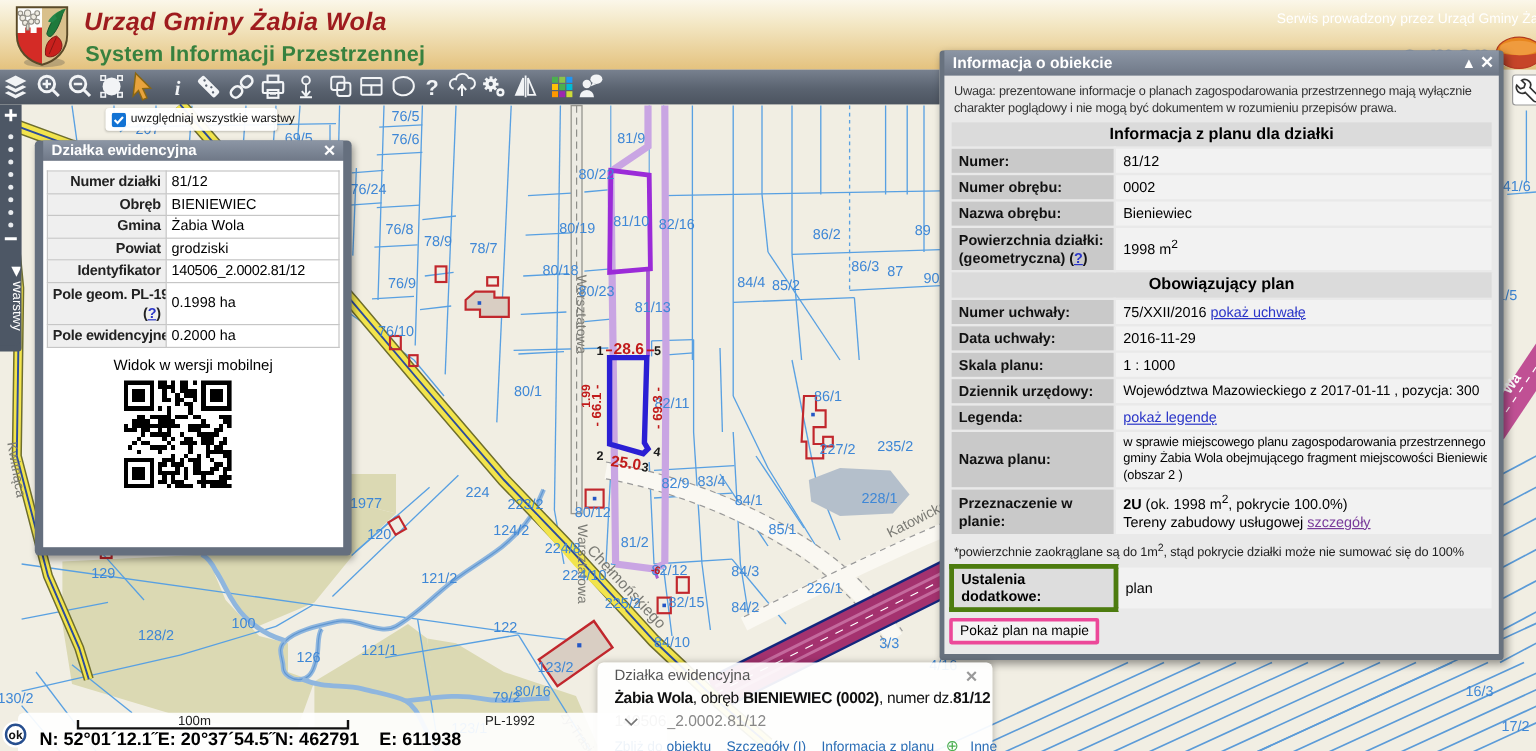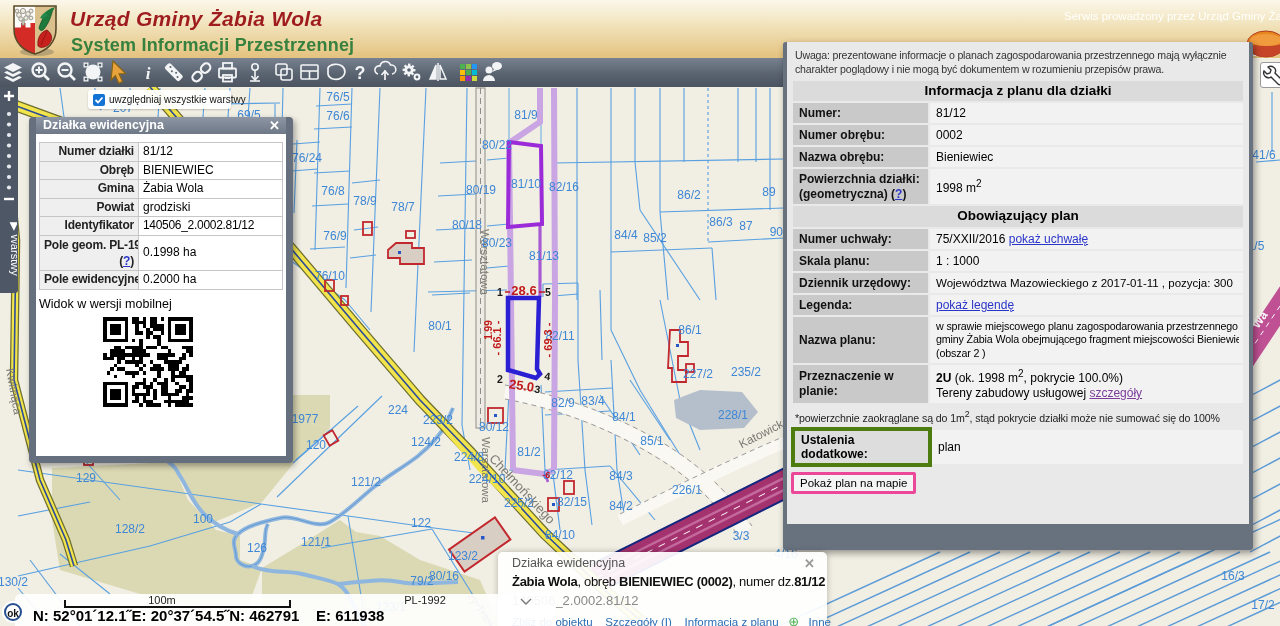--- a/index.html
+++ b/index.html
@@ -518,21 +518,21 @@
 <tr>
               <td class="l" style="line-height:1.35">Pole geom. PL-1992<br>(<a class="lk" href="#"><b>?</b></a>)</td>
               <td>0.1998 ha</td>
             </tr>
 <tr>
               <td class="l">Pole ewidencyjne</td>
               <td>0.2000 ha</td>
             </tr>
 </tbody>
         </table>
-<div style="text-align:left;font-size:12.5px;margin-top:7px">Widok w wersji mobilnej</div>
+<div style="text-align:center;font-size:12.5px;margin-top:7px">Widok w wersji mobilnej</div>
 <div id="qr" style="margin:6px 0 0 64px;width:90px;height:90px"><svg width="90" height="90" viewBox="0 0 25 25" shape-rendering="crispEdges">
             <rect width="25" height="25" fill="#fff"></rect>
             <rect x="0" y="0" width="1" height="1" fill="#000"></rect>
             <rect x="1" y="0" width="1" height="1" fill="#000"></rect>
             <rect x="2" y="0" width="1" height="1" fill="#000"></rect>
             <rect x="3" y="0" width="1" height="1" fill="#000"></rect>
             <rect x="4" y="0" width="1" height="1" fill="#000"></rect>
             <rect x="5" y="0" width="1" height="1" fill="#000"></rect>
             <rect x="6" y="0" width="1" height="1" fill="#000"></rect>
             <rect x="8" y="0" width="1" height="1" fill="#000"></rect>
@@ -847,20 +847,21 @@
             <rect x="20" y="24" width="1" height="1" fill="#000"></rect>
             <rect x="21" y="24" width="1" height="1" fill="#000"></rect>
             <rect x="22" y="24" width="1" height="1" fill="#000"></rect>
             <rect x="23" y="24" width="1" height="1" fill="#000"></rect>
             <rect x="24" y="24" width="1" height="1" fill="#000"></rect>
           </svg></div>
 </div>
     </div>
 
 <div id="dlg" class="abs">
+<div class="ptitle">Informacja o obiekcie<span style="float:right;margin-right:4px;font-size:12px;font-weight:bold">▲ <span style="font-size:14px">✕</span></span></div>
 <div class="body">
 <div style="font-size:10.6px;color:#333;padding:1px 4px 2px 4px;line-height:1.3;letter-spacing:-.2px">Uwaga: prezentowane informacje o planach zagospodarowania przestrzennego mają wyłącznie charakter poglądowy i nie mogą być dokumentem w rozumieniu przepisów prawa.</div>
 <table id="tblD">
           <colgroup>
             <col style="width:137px">
             <col>
           </colgroup>
 <tbody>
             <tr>
               <td class="sec" colspan="2">Informacja z planu dla działki</td>
@@ -880,20 +881,24 @@
 <tr>
               <td class="l">Powierzchnia działki:<br>(geometryczna) (<a class="lk" href="#"><b>?</b></a>)</td>
               <td class="v">1998 m<sup>2</sup></td>
             </tr>
 <tr>
               <td class="sec" colspan="2">Obowiązujący plan</td>
             </tr>
 <tr>
               <td class="l">Numer uchwały:</td>
               <td class="v">75/XXII/2016 <a class="lk" href="#">pokaż uchwałę</a></td>
+            </tr>
+<tr>
+              <td class="l">Data uchwały:</td>
+              <td class="v">2016-11-29</td>
             </tr>
 <tr>
               <td class="l">Skala planu:</td>
               <td class="v">1 : 1000</td>
             </tr>
 <tr>
               <td class="l">Dziennik urzędowy:</td>
               <td class="v" style="white-space:nowrap;overflow:hidden;font-size:11.5px">Województwa Mazowieckiego z 2017-01-11 , pozycja: 300</td>
             </tr>
 <tr>

